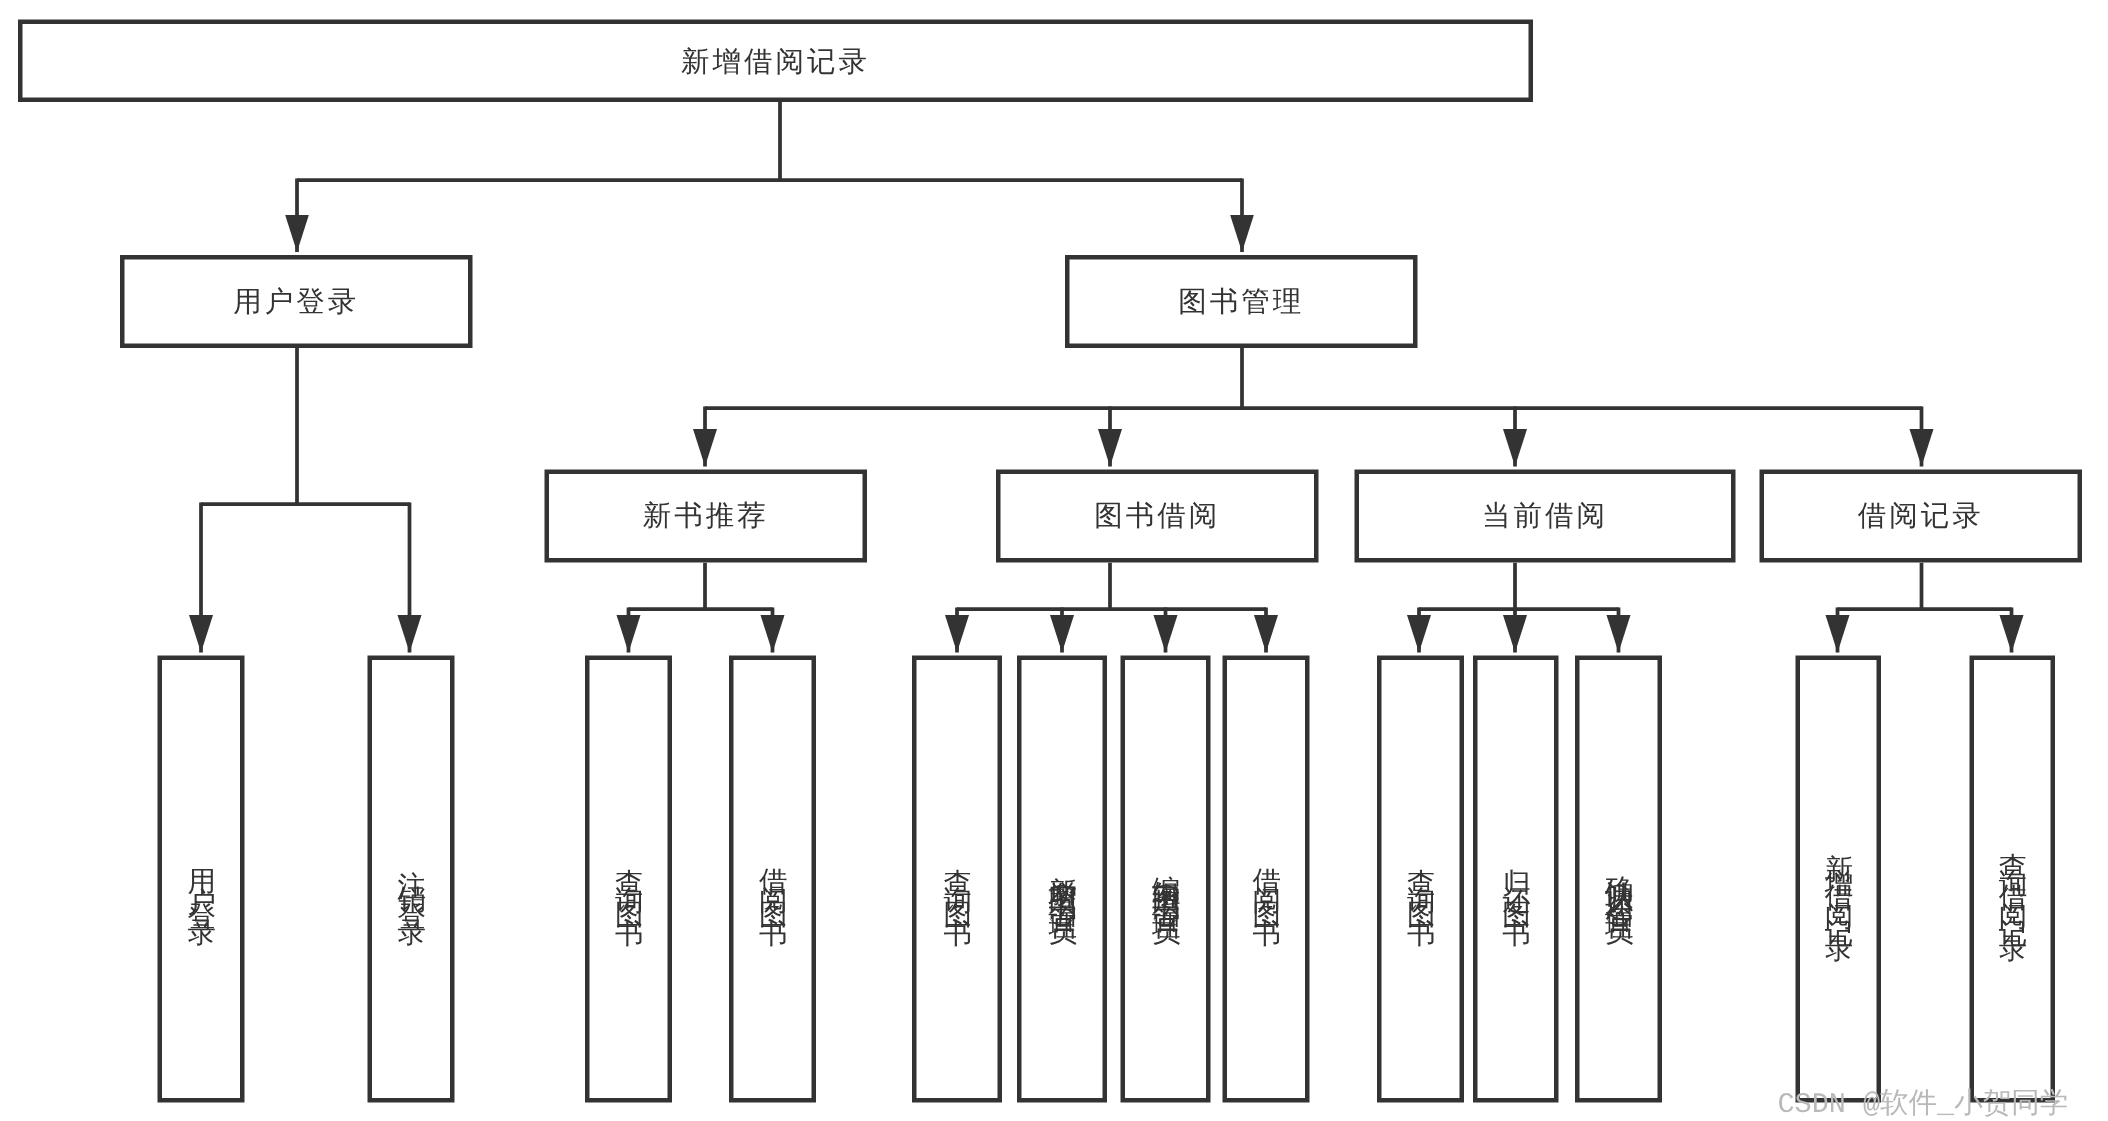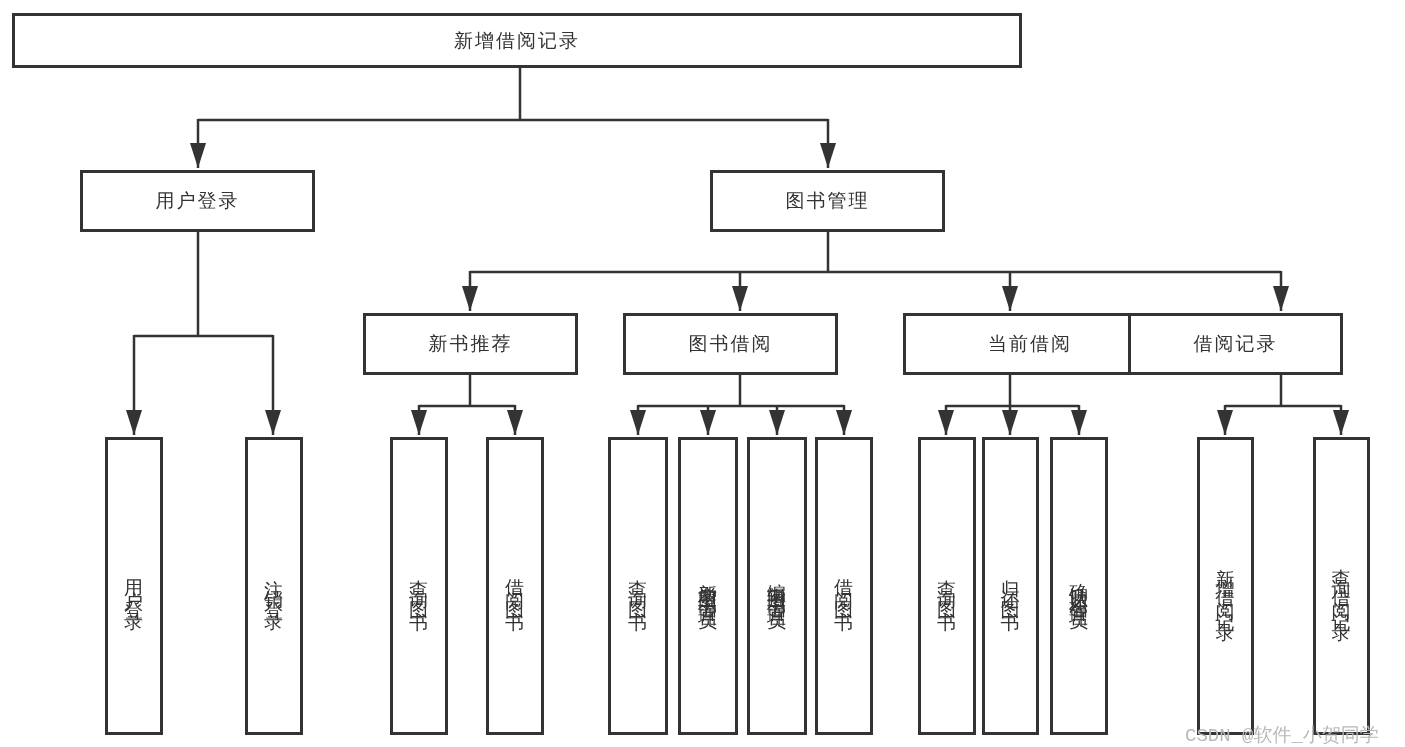--- a/index.html
+++ b/index.html
@@ -98,27 +98,27 @@
   <div class="box" style="left:80px;top:170px;width:235px;height:62px;">
     <span class="lbl">用户登录</span>
   </div>
   <div class="box" style="left:710px;top:170px;width:235px;height:62px;">
     <span class="lbl">图书管理</span>
   </div>
 
   <div class="box" style="left:363px;top:313px;width:215px;height:62px;">
     <span class="lbl">新书推荐</span>
   </div>
-  <div class="box" style="left:623px;top:313px;width:215px;height:62px;">
+  <div class="box" style="left:664px;top:313px;width:215px;height:62px;">
     <span class="lbl">图书借阅</span>
   </div>
   <div class="box" style="left:903px;top:313px;width:254px;height:62px;">
     <span class="lbl">当前借阅</span>
   </div>
-  <div class="box" style="left:1128px;top:313px;width:215px;height:62px;">
+  <div class="box" style="left:1173px;top:313px;width:215px;height:62px;">
     <span class="lbl">借阅记录</span>
   </div>
 
   <div class="box v" style="left:105px;top:437px;width:58px;height:298px;">
     <span class="lbl">用户登录</span>
   </div>
   <div class="box v" style="left:245px;top:437px;width:58px;height:298px;">
     <span class="lbl">注销登录</span>
   </div>
 

